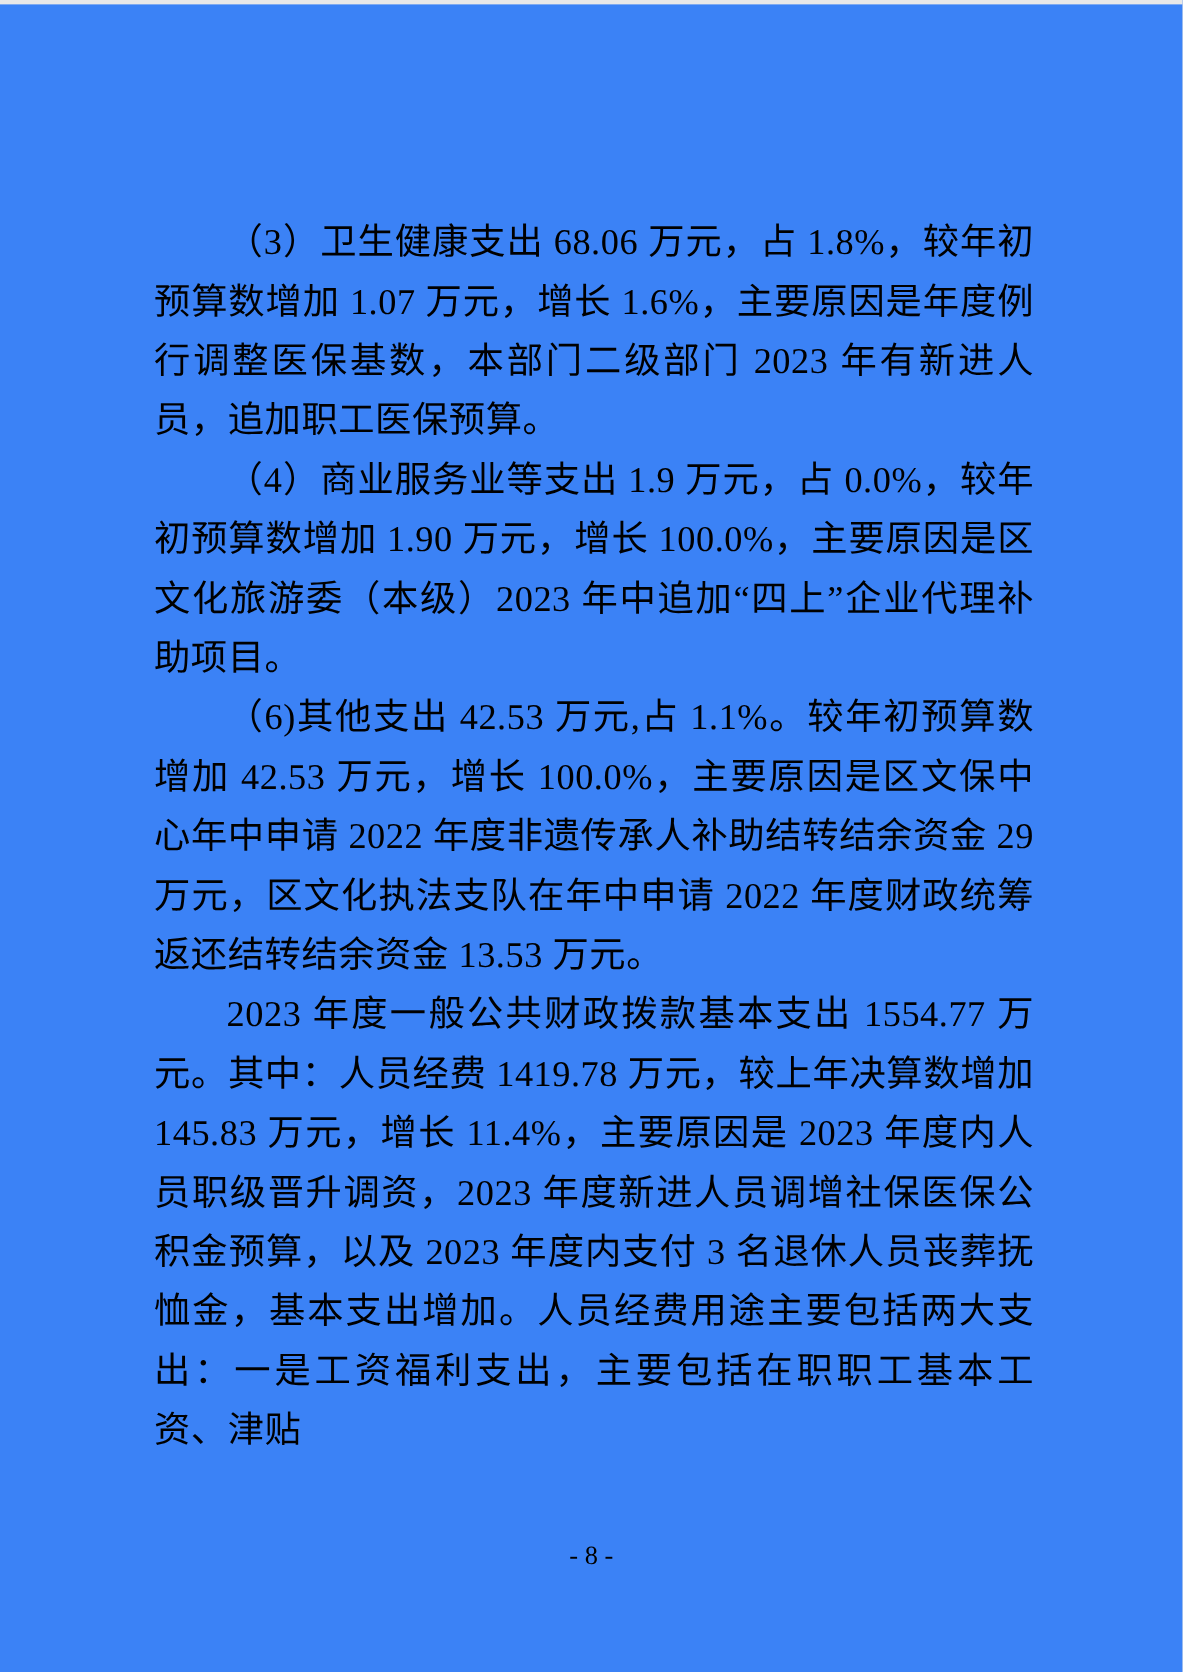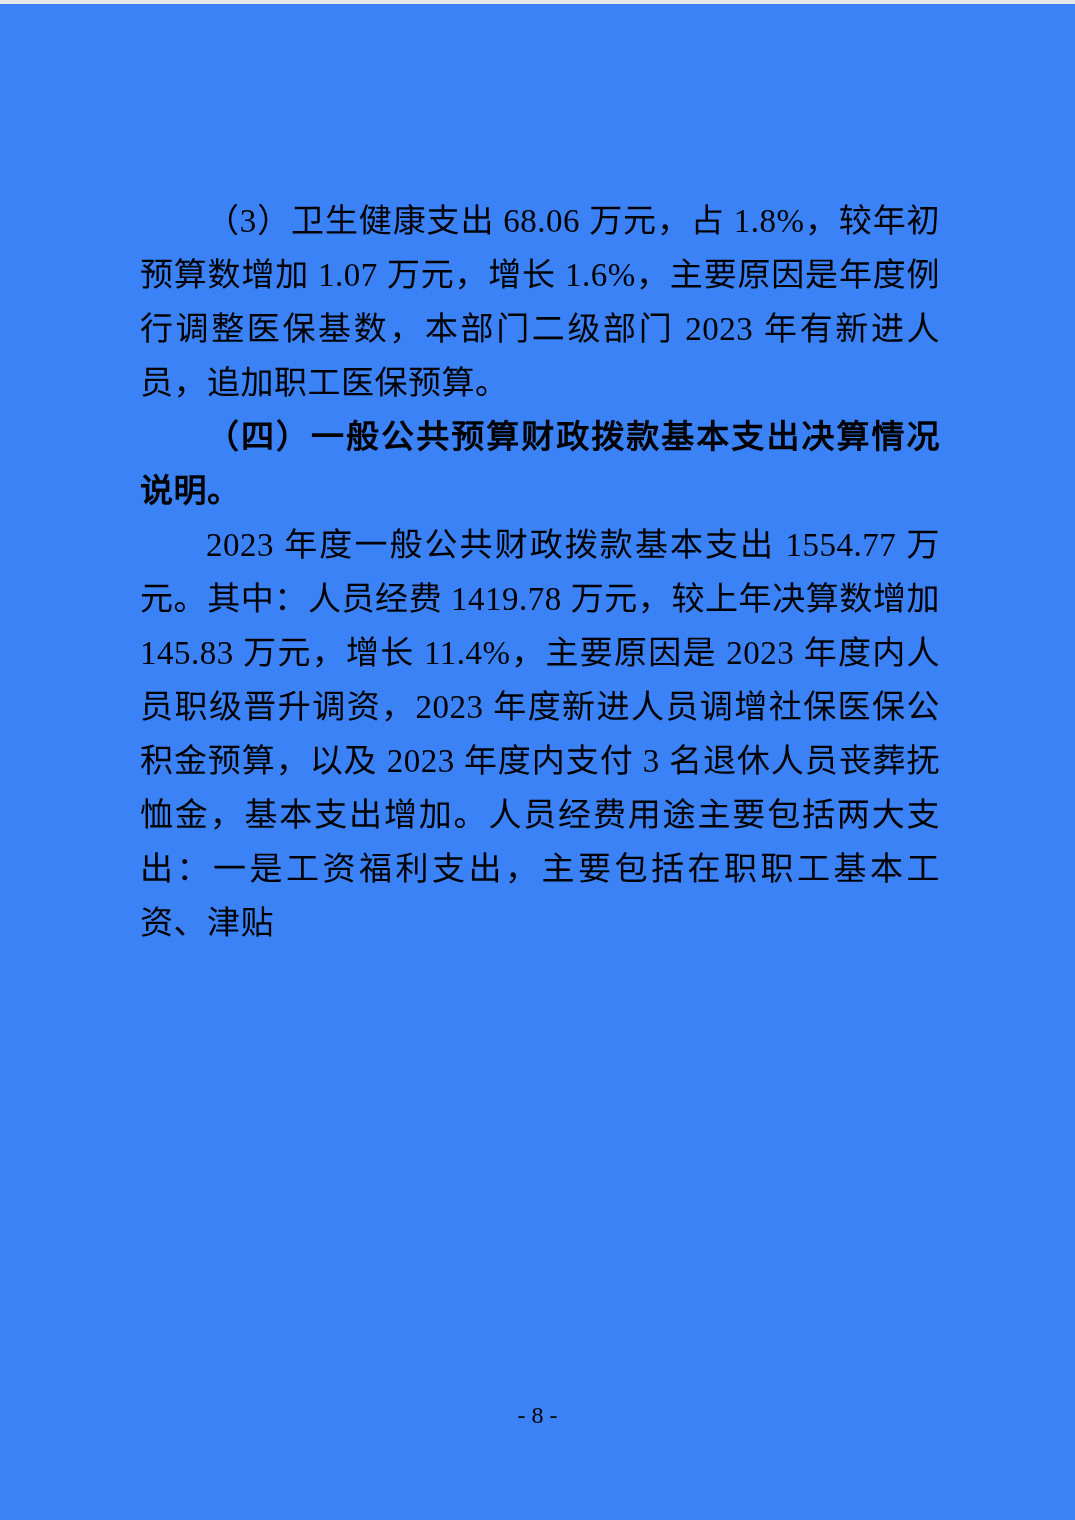--- a/index.html
+++ b/index.html
@@ -46,17 +46,18 @@
     line-height: 30px;
     color: #000000;
   }
 </style>
 </head>
 <body>
 
 <div class="page">
   <div class="content">
     <p class="body-par">（3）卫生健康支出 68.06 万元，占 1.8%，较年初预算数增加 1.07 万元，增长 1.6%，主要原因是年度例行调整医保基数，本部门二级部门 2023 年有新进人员，追加职工医保预算。</p>
-    <p class="heading-par">（四）一般公共预算财政拨款基本支出决算情况说明。</p>
+    <p class="body-par">（4）商业服务业等支出 1.9 万元，占 0.0%，较年初预算数增加 1.90 万元，增长 100.0%，主要原因是区文化旅游委（本级）2023 年中追加“四上”企业代理补助项目。</p>
+    <p class="body-par">（6)其他支出 42.53 万元,占 1.1%。较年初预算数增加 42.53 万元，增长 100.0%，主要原因是区文保中心年中申请 2022 年度非遗传承人补助结转结余资金 29 万元，区文化执法支队在年中申请 2022 年度财政统筹返还结转结余资金 13.53 万元。</p>
     <p class="body-par">2023 年度一般公共财政拨款基本支出 1554.77 万元。其中：人员经费 1419.78 万元，较上年决算数增加 145.83 万元，增长 11.4%，主要原因是 2023 年度内人员职级晋升调资，2023 年度新进人员调增社保医保公积金预算，以及 2023 年度内支付 3 名退休人员丧葬抚恤金，基本支出增加。人员经费用途主要包括两大支出：一是工资福利支出，主要包括在职职工基本工资、津贴</p>
   </div>
   <div class="footer">- 8 -</div>
 </div>
 
 </body></html>

